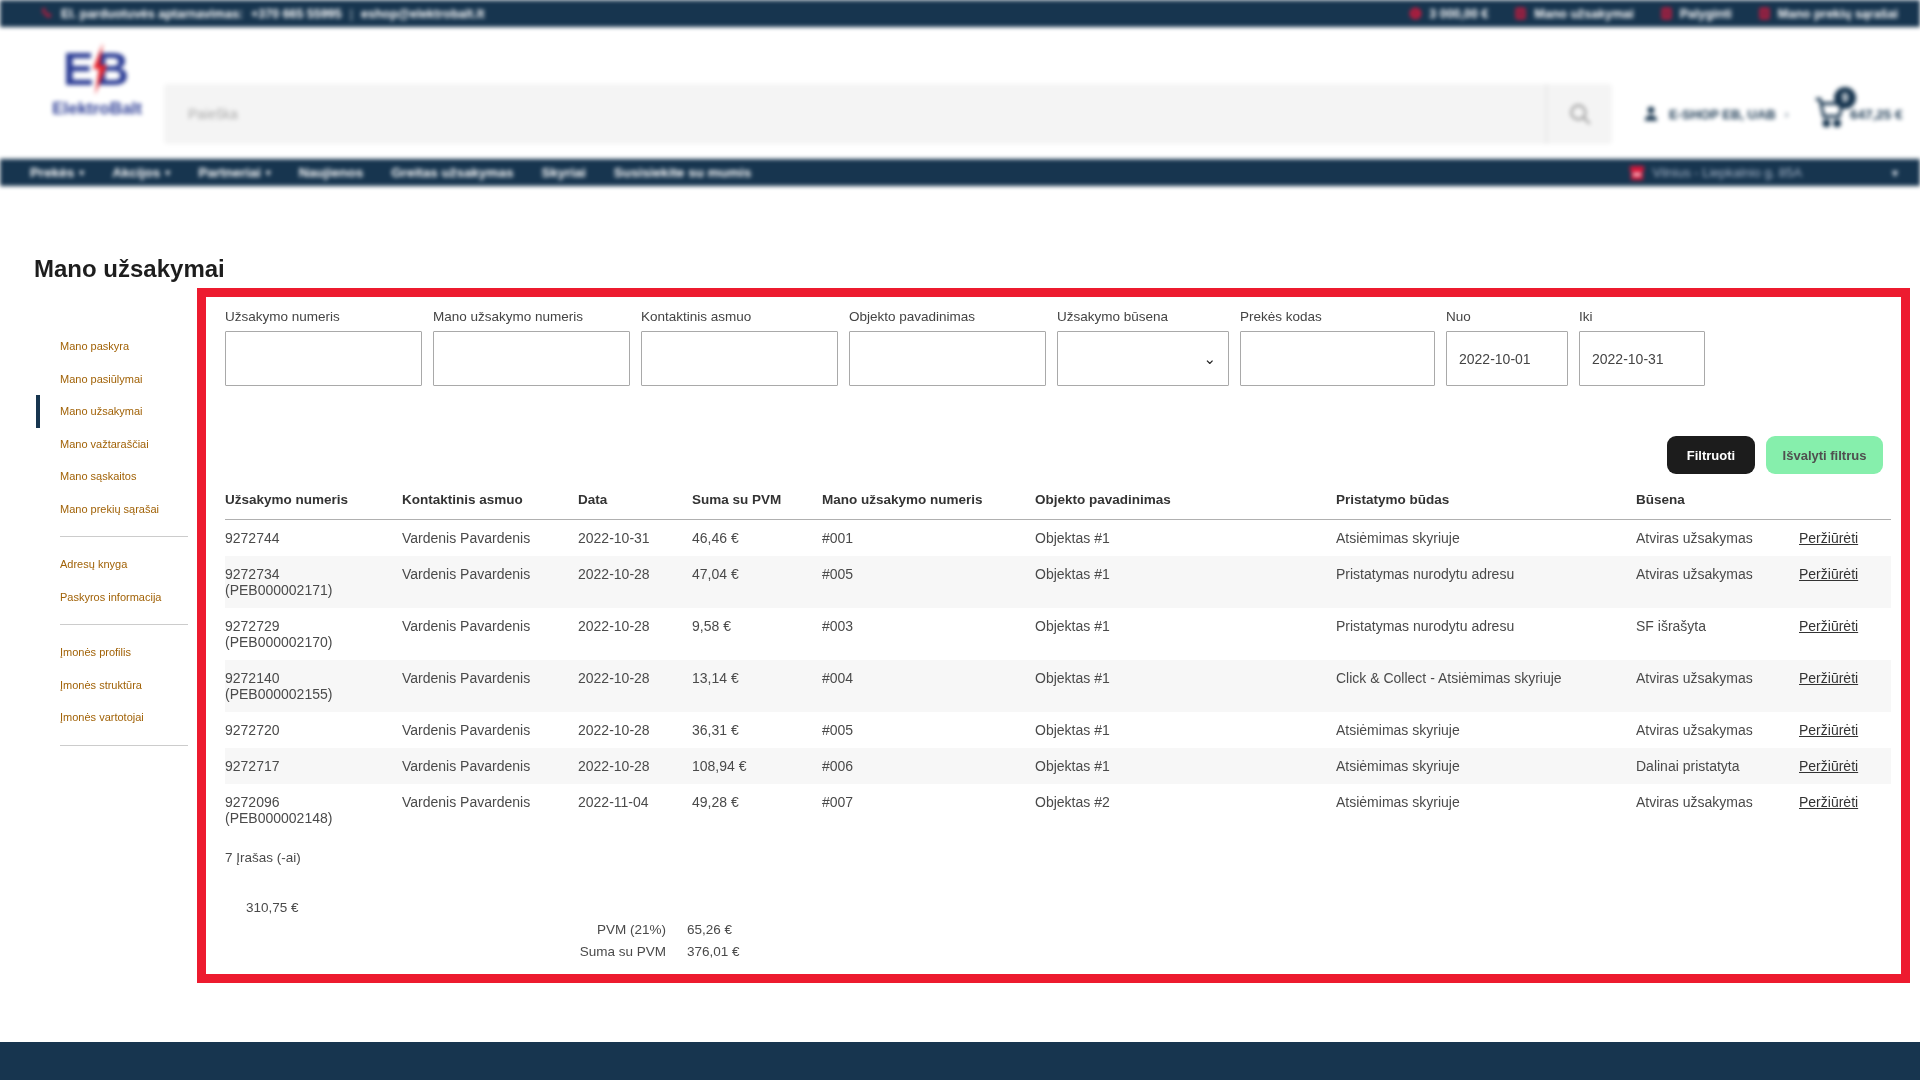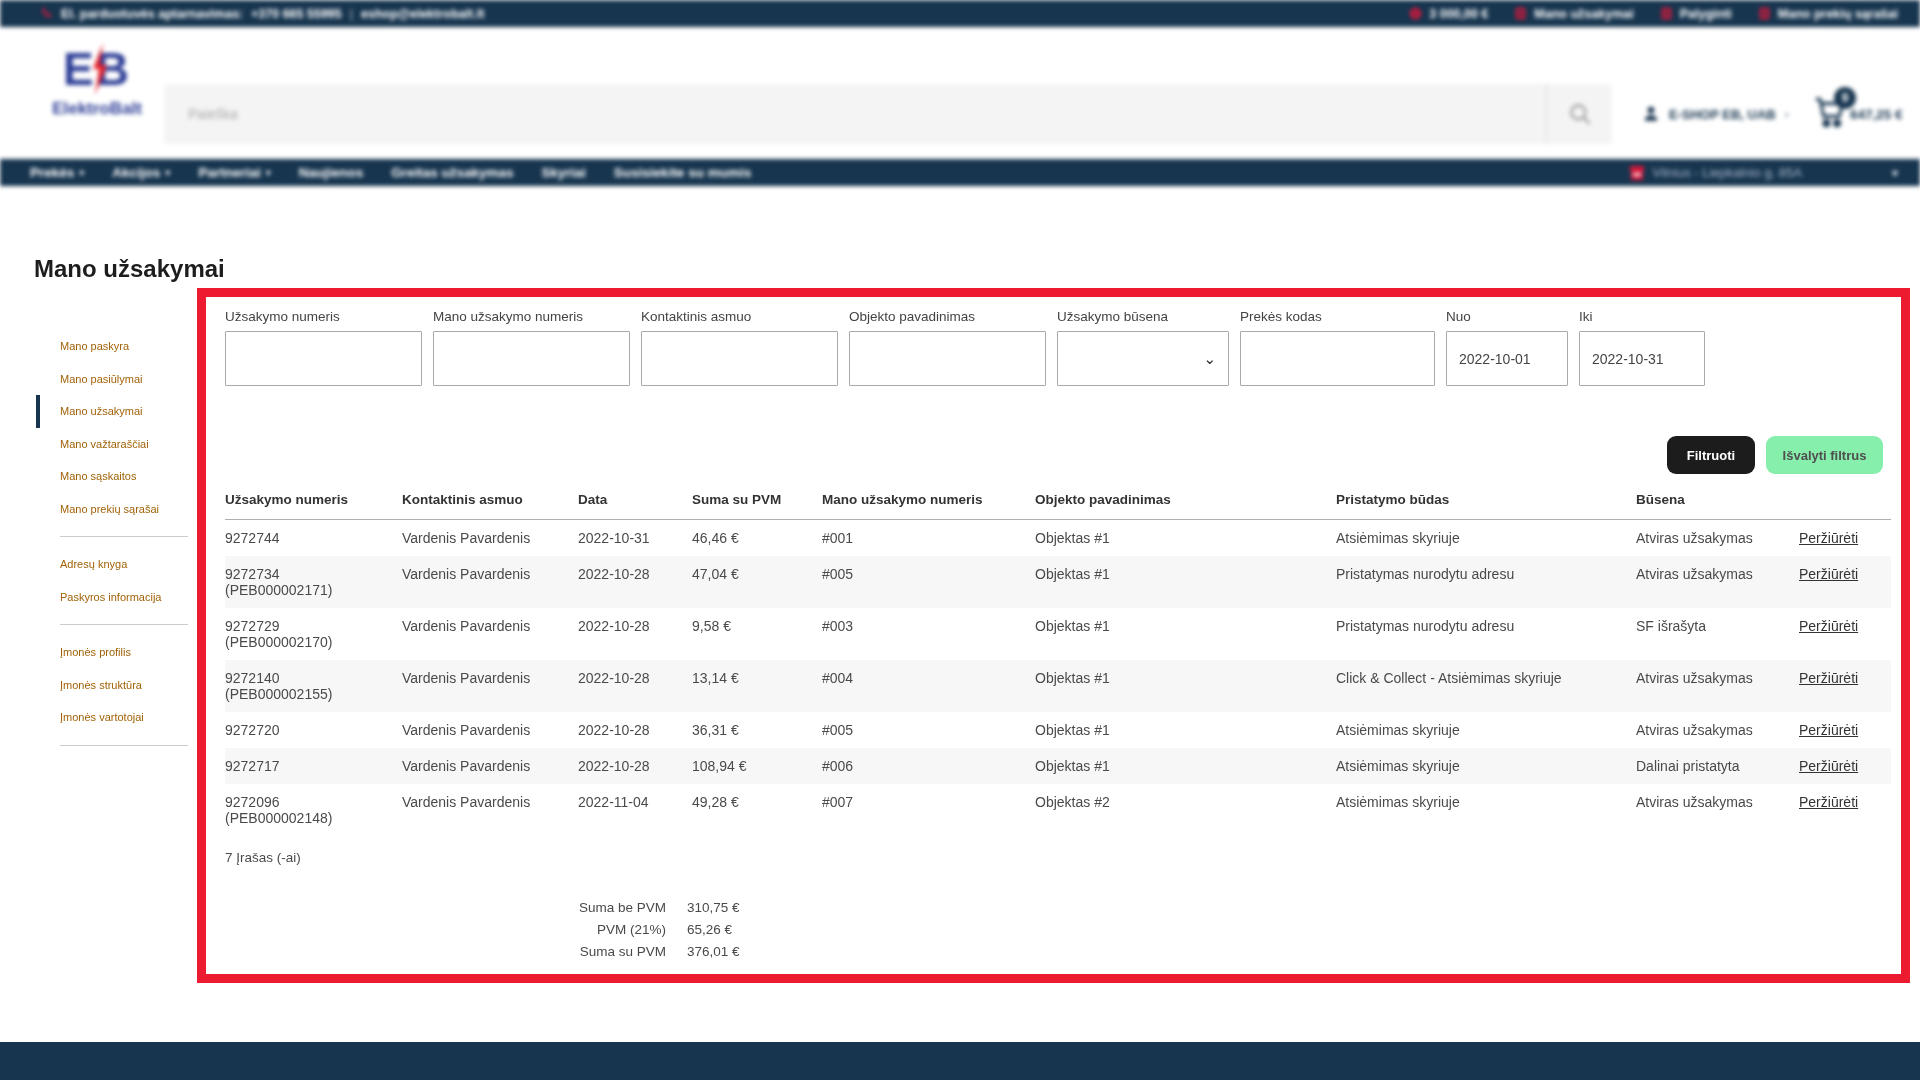--- a/index.html
+++ b/index.html
@@ -473,21 +473,20 @@
         </div>
 
     </div>
   </div>
 
   <div class="rec-count">7 Įrašas (-ai)</div>
 
   <div class="summary">
 
       <div class="sum-row">
-        <div class="sum-label">Suma be PVM</div>
         <div class="sum-value">310,75 €</div>
       </div>
 
       <div class="sum-row">
         <div class="sum-label">PVM (21%)</div>
         <div class="sum-value">65,26 €</div>
       </div>
 
       <div class="sum-row">
         <div class="sum-label">Suma su PVM</div>

